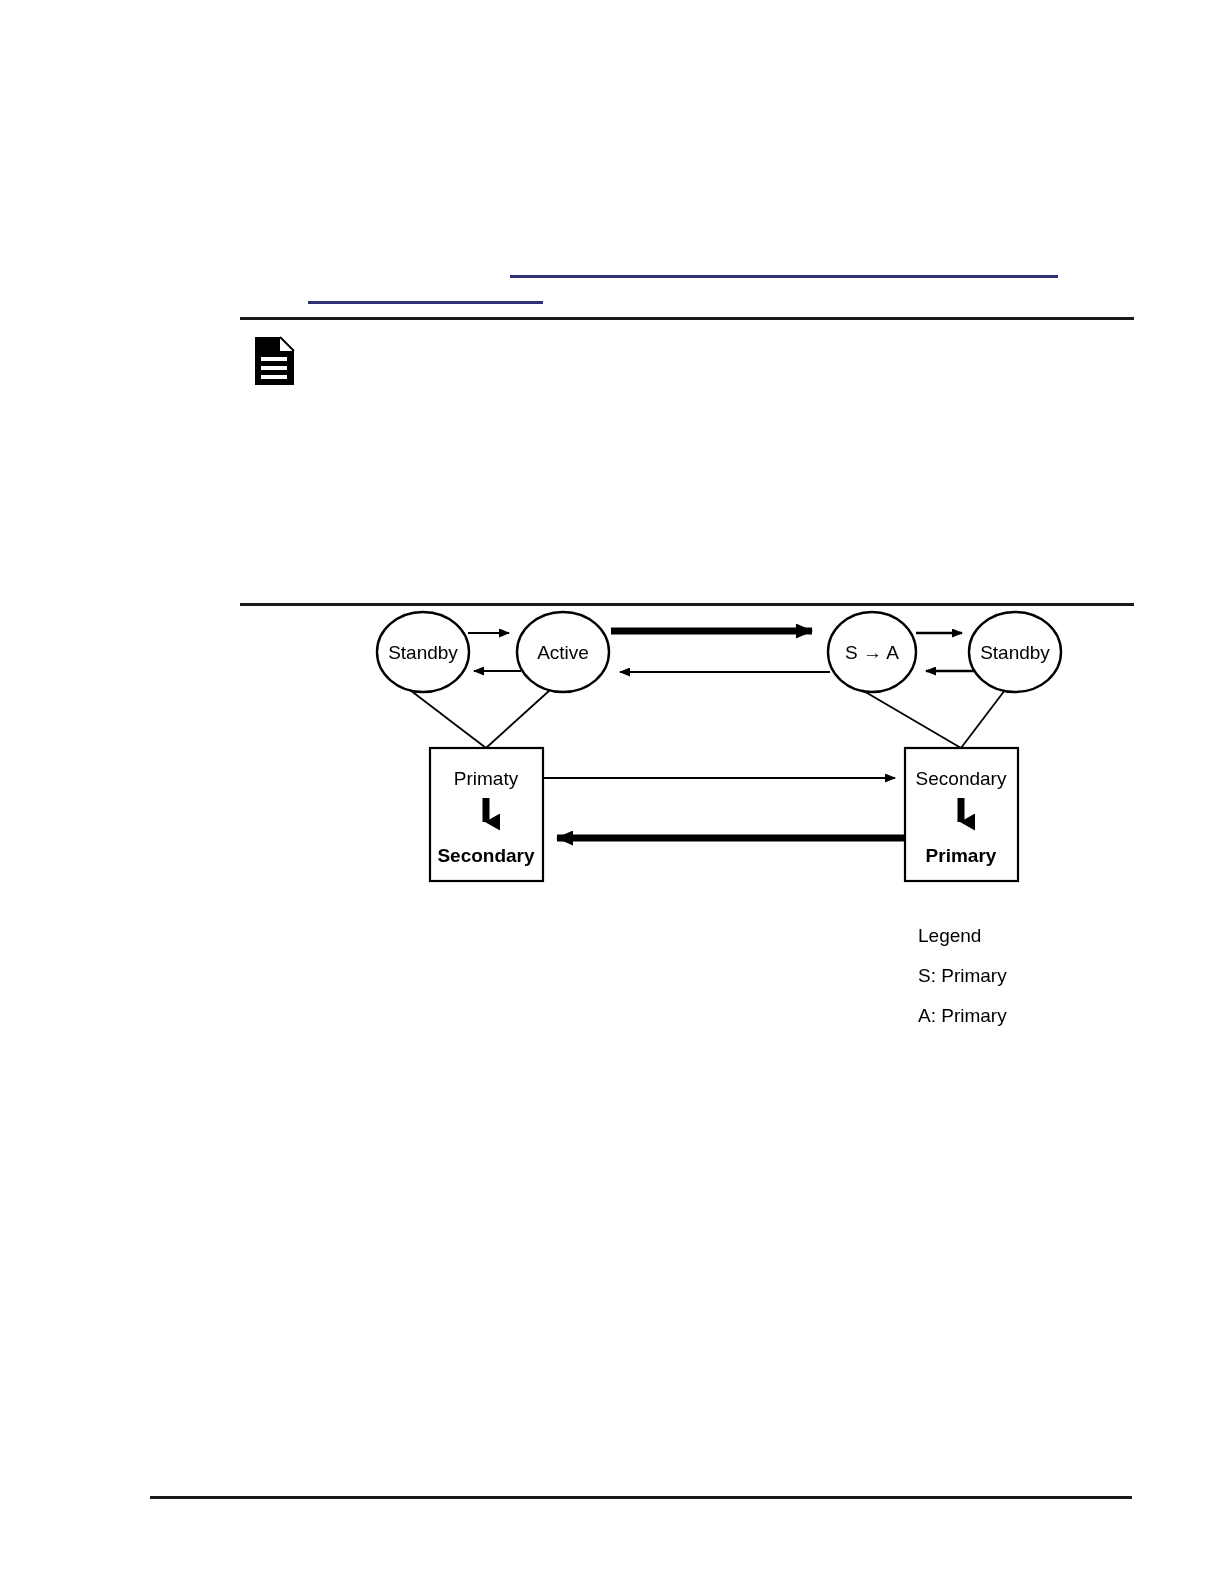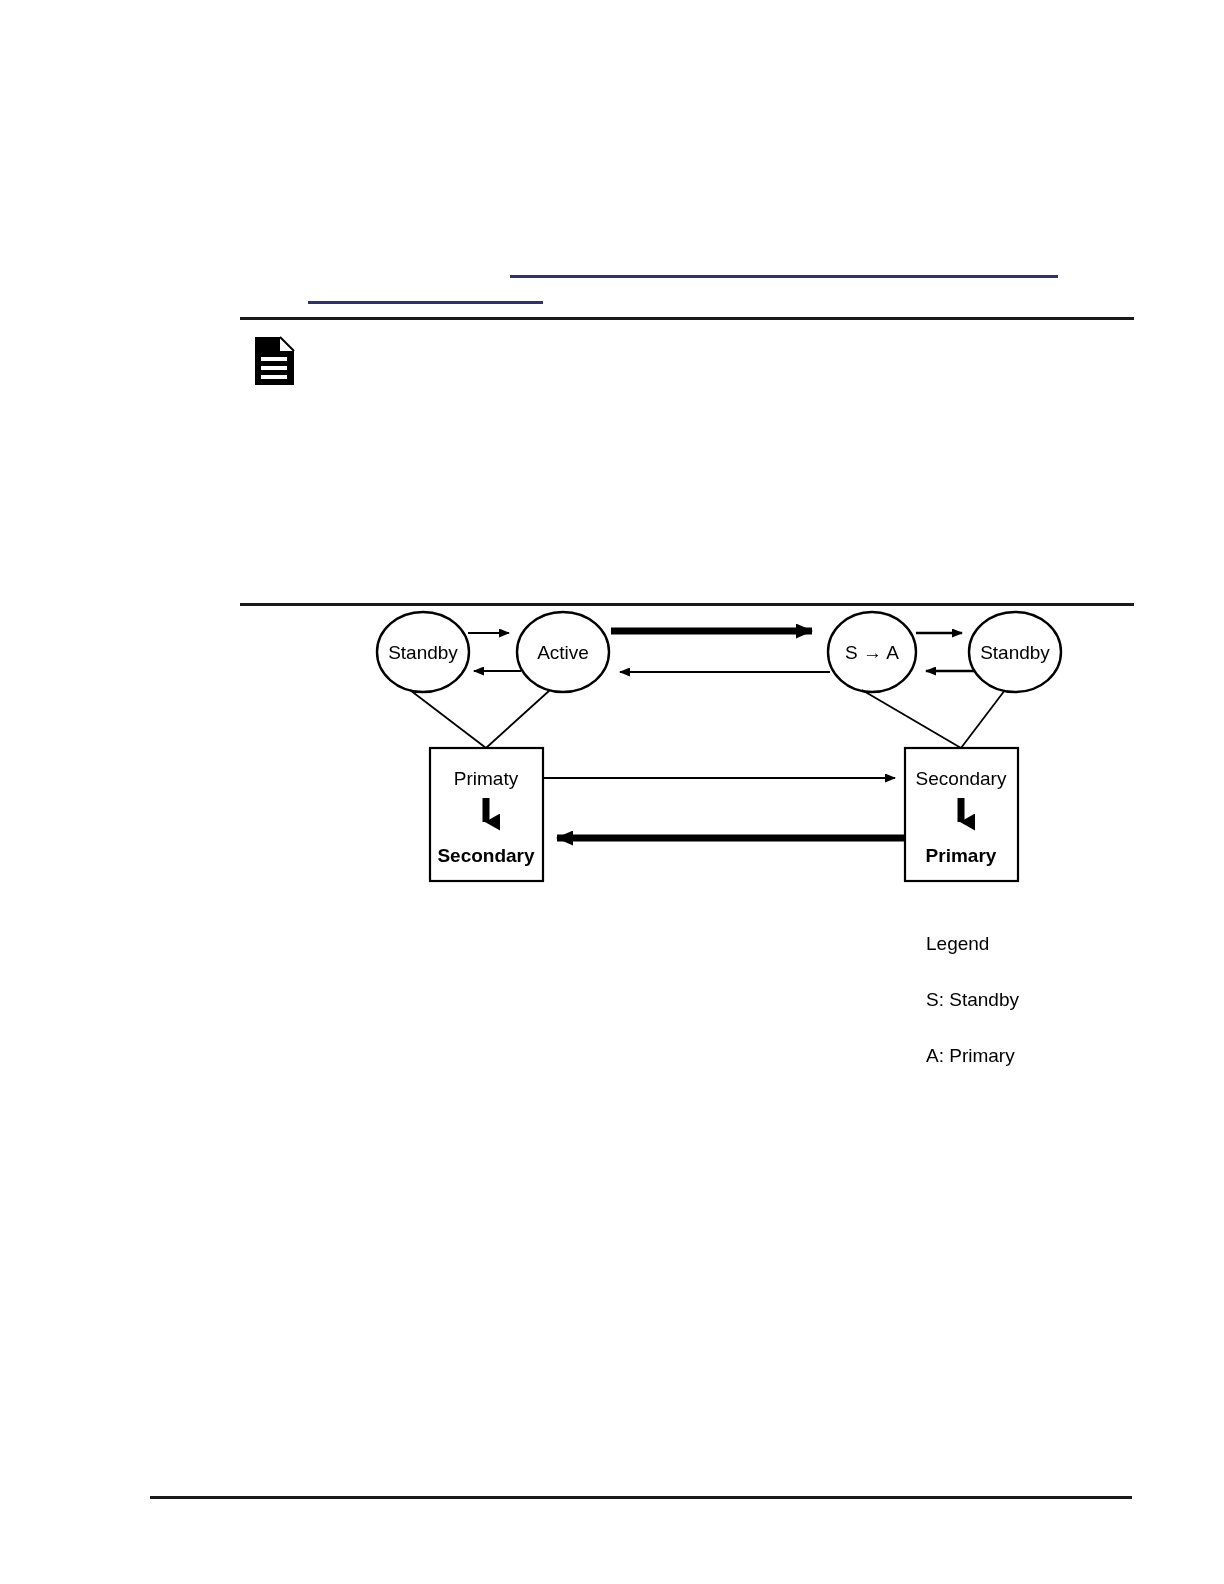--- a/index.html
+++ b/index.html
@@ -70,21 +70,21 @@
   .legend-text {
     position: absolute;
     left: 918px;
     top: 906px;
     font-family: "Liberation Sans", sans-serif;
     font-size: 19px;
     line-height: 20px;
     color: #000000;
     white-space: pre-line;
   }
-  .legend-text div { margin: 8px; padding: 0; }
+  .legend-text div { margin: 0; padding: 0; }
 </style>
 </head>
 <body>
 
 <div class="page">
 
   <div class="link-rule" style="left:510px; top:275px; width:548px;"></div>
   <div class="link-rule" style="left:308px; top:301px; width:235px;"></div>
 
   <div class="hr" style="left:240px; top:317px; width:894px;"></div>
@@ -174,19 +174,19 @@
       </g>
 
       <line x1="303" y1="178" x2="655" y2="178" stroke="#000000" stroke-width="2" marker-end="url(#arrow-thin)"></line>
 
       <line x1="665" y1="238" x2="317" y2="238" stroke="#000000" stroke-width="7" marker-end="url(#arrow-thick)"></line>
     </svg>
   </div>
 
   <div class="legend-text">
     <div>Legend</div>
-    <div>S: Standby</div>
+    <div>S: Primary</div>
     <div>A: Primary</div>
   </div>
 
   <div class="hr" style="left:150px; top:1496px; width:982px;"></div>
 
 </div>
 
 </body></html>

